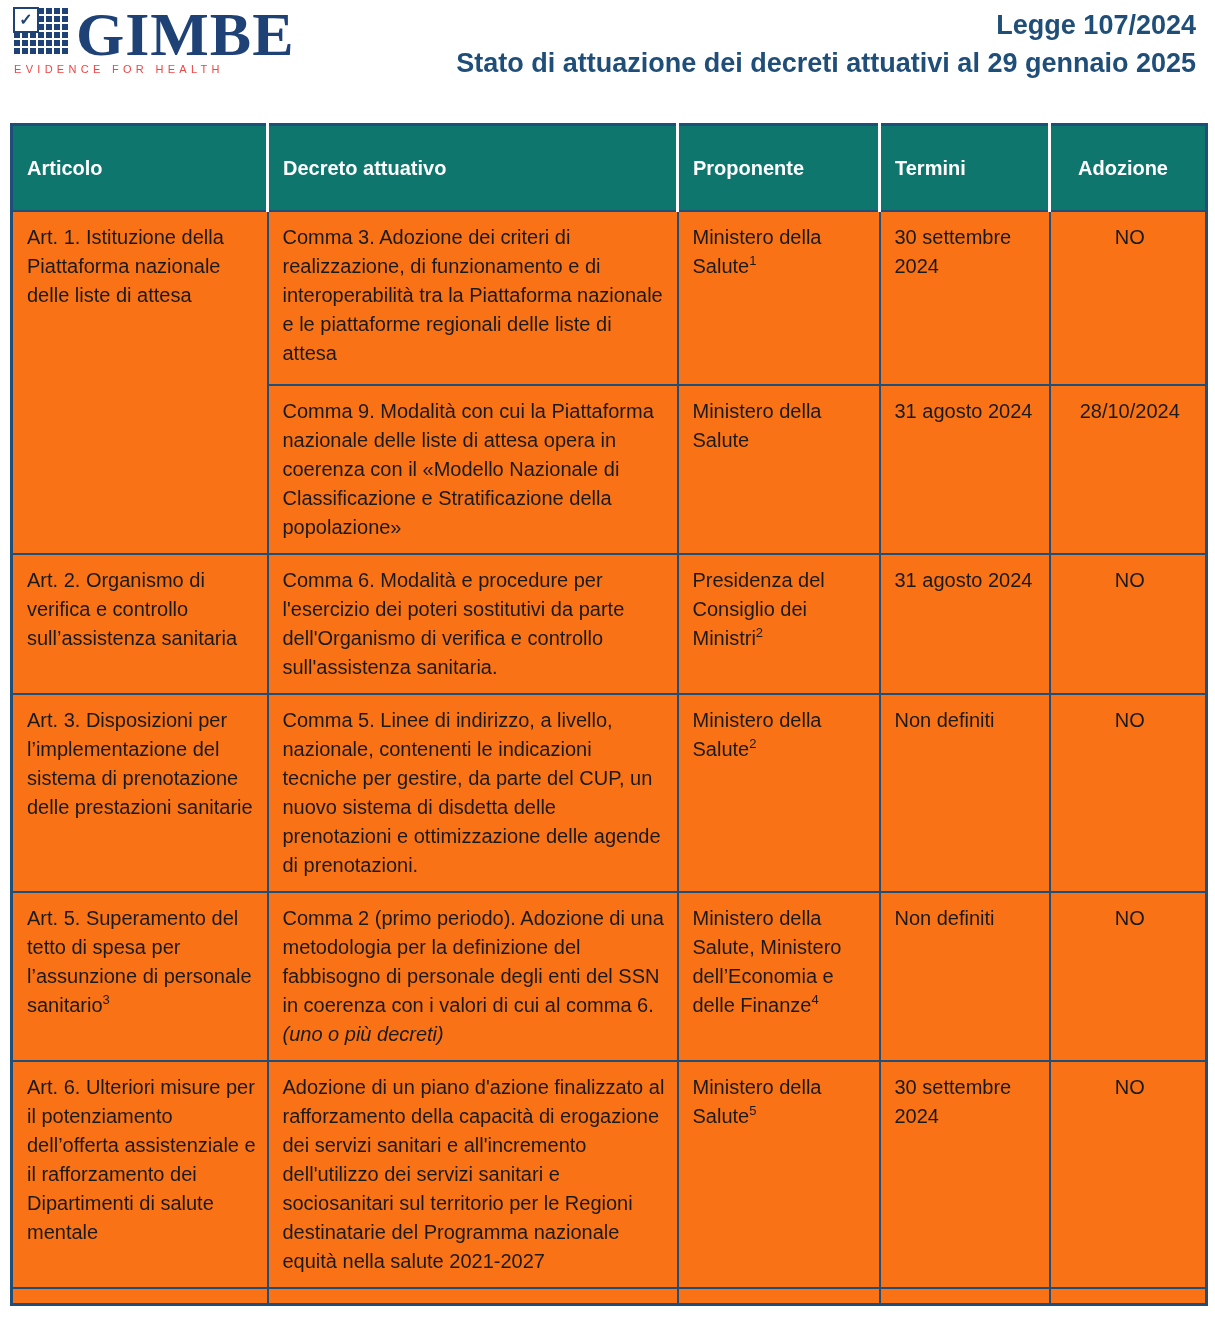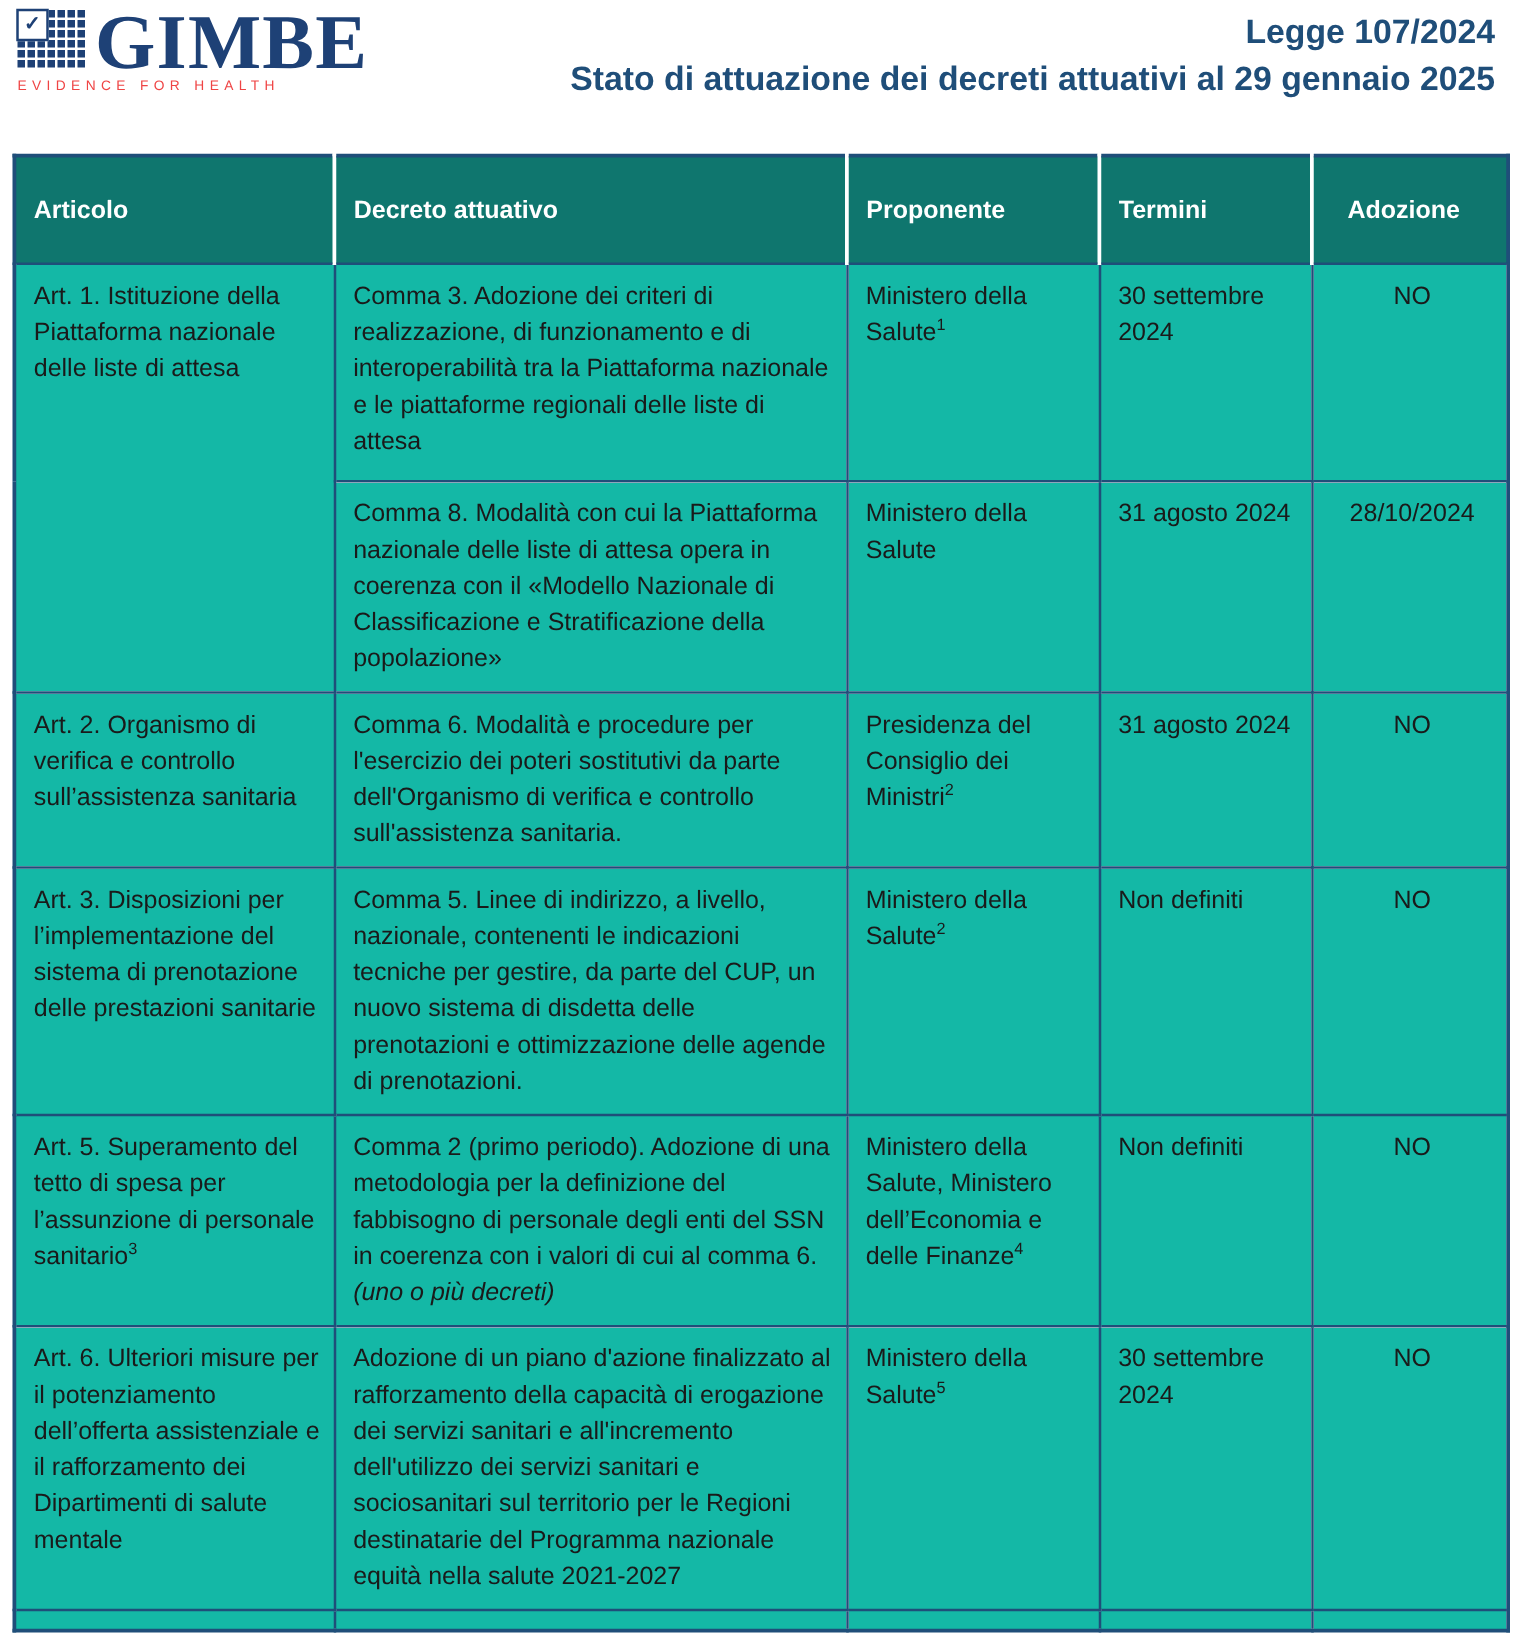--- a/index.html
+++ b/index.html
@@ -36,21 +36,21 @@
   table.decrees th{
     background:#0f766e;color:#ffffff;font-weight:bold;font-size:20px;
     text-align:left;vertical-align:middle;height:84px;padding:0 10px 0 14px;
     border:2px solid #1f4e79;
   }
   table.decrees th + th{border-left:3px solid #ffffff;}
   table.decrees th.center{text-align:center;padding-left:0;}
   table.decrees td{
     border:2px solid #1f4e79;vertical-align:top;
     font-size:20px;line-height:29px;padding:11px 10px 11px 14px;
-    background:#14b8a6;overflow:hidden;
+    background:#f97316;overflow:hidden;
   }
   td.termini{padding-right:38px;}
   td.adozione{text-align:center;padding-left:4px;padding-right:4px;}
   td .it{font-style:italic;}
   sup{font-size:13px;line-height:0;}
   tr.cut td{height:14px;padding:0;}
 </style>
 </head>
 <body>
 
@@ -136,21 +136,21 @@
 
     <tr style="height:174px">
       <td rowspan="2"><span>Art. 1. Istituzione della Piattaforma nazionale delle liste di attesa</span><sup></sup></td>
       <td><span>Comma 3. Adozione dei criteri di realizzazione, di funzionamento e di interoperabilità tra la Piattaforma nazionale e le piattaforme regionali delle liste di attesa</span><span class="it"></span></td>
       <td><span>Ministero della Salute</span><sup>1</sup></td>
       <td class="termini">30 settembre 2024</td>
       <td class="adozione">NO</td>
     </tr>
 
     <tr style="height:168px">
-      <td><span>Comma 8. Modalità con cui la Piattaforma nazionale delle liste di attesa opera in coerenza con il «Modello Nazionale di Classificazione e Stratificazione della popolazione»</span><span class="it"></span></td>
+      <td><span>Comma 9. Modalità con cui la Piattaforma nazionale delle liste di attesa opera in coerenza con il «Modello Nazionale di Classificazione e Stratificazione della popolazione»</span><span class="it"></span></td>
       <td><span>Ministero della Salute</span><sup></sup></td>
       <td class="termini">31 agosto 2024</td>
       <td class="adozione">28/10/2024</td>
     </tr>
 
     <tr style="height:139px">
       <td><span>Art. 2. Organismo di verifica e controllo sull’assistenza sanitaria</span><sup></sup></td>
       <td><span>Comma 6. Modalità e procedure per l'esercizio dei poteri sostitutivi da parte dell'Organismo di verifica e controllo sull'assistenza sanitaria.</span><span class="it"></span></td>
       <td><span>Presidenza del Consiglio dei Ministri</span><sup>2</sup></td>
       <td class="termini">31 agosto 2024</td>

